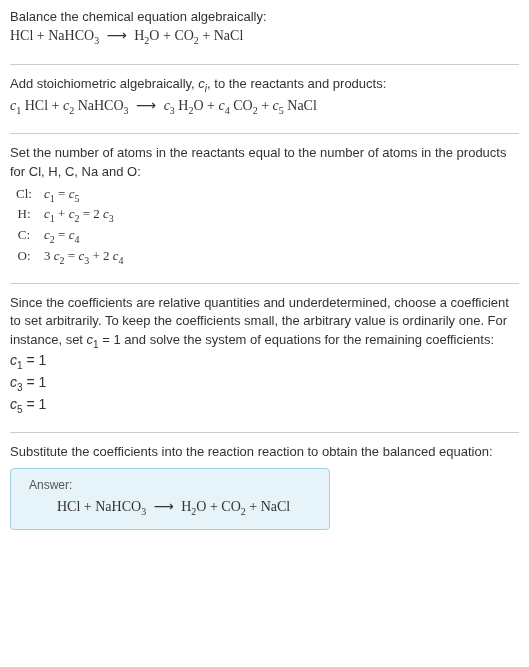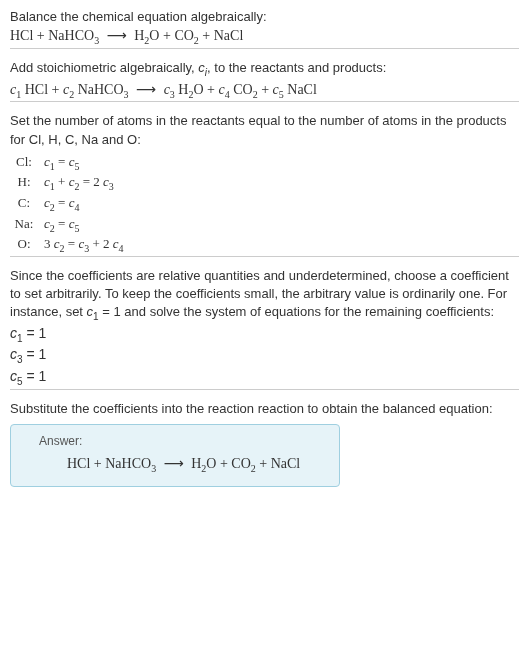--- a/index.html
+++ b/index.html
@@ -8,21 +8,21 @@
     font-family: -apple-system, BlinkMacSystemFont, "Segoe UI", Arial, sans-serif;
     font-size: 13px;
     line-height: 1.4;
     color: #333;
     background: #fff;
     width: 529px;
     box-sizing: border-box;
   }
   .section {
     border-bottom: 1px solid #ccc;
-    padding-bottom: 0;
+    padding-bottom: 16px;
     margin-bottom: 10px;
   }
   .section:last-of-type {
     border-bottom: none;
   }
   .eq {
     font-family: "Times New Roman", serif;
     font-size: 14px;
   }
   .sub { font-size: 10px; vertical-align: sub; }
@@ -44,21 +44,21 @@
     font-family: "Times New Roman", serif;
   }
   .coef-list div {
     font-family: Liberation Sans, sans-serif;
     font-size: 14px;
   }
   .answer-box {
     border: 1px solid #9fcfe0;
     background: #e6f3f8;
     border-radius: 4px;
-    padding: 8px 10px 10px 28px;
+    padding: 8px 10px 10px 18px;
     margin-top: 6px;
     width: 290px;
   }
   .answer-label {
     font-size: 12px;
     color: #555;
     margin-bottom: 4px;
   }
   .answer-eq {
     font-family: "Times New Roman", serif;
@@ -94,24 +94,20 @@
     </div>
     <div class="atom-row">
       <div class="atom-label">H:</div>
       <div class="atom-eq"><span class="ivar">c</span><span class="sub">1</span><span> + </span><span class="ivar">c</span><span class="sub">2</span><span> = 2 </span><span class="ivar">c</span><span class="sub">3</span></div>
     </div>
     <div class="atom-row">
       <div class="atom-label">C:</div>
       <div class="atom-eq"><span class="ivar">c</span><span class="sub">2</span><span> = </span><span class="ivar">c</span><span class="sub">4</span></div>
     </div>
     <div class="atom-row">
-      <div class="atom-label">Na:</div>
-      <div class="atom-eq"><span class="ivar">c</span><span class="sub">2</span><span> = </span><span class="ivar">c</span><span class="sub">5</span></div>
-    </div>
-    <div class="atom-row">
       <div class="atom-label">O:</div>
       <div class="atom-eq"><span>3 </span><span class="ivar">c</span><span class="sub">2</span><span> = </span><span class="ivar">c</span><span class="sub">3</span><span> + 2 </span><span class="ivar">c</span><span class="sub">4</span></div>
     </div>
   </div>
 </div>
 
 <div class="section">
   <div>
     <span>Since the coefficients are relative quantities and underdetermined, choose a coefficient to set arbitrarily. To keep the coefficients small, the arbitrary value is ordinarily one. For instance, set </span><span class="ivar">c</span><span class="sub">1</span><span> = 1 and solve the system of equations for the remaining coefficients:</span>
   </div>

